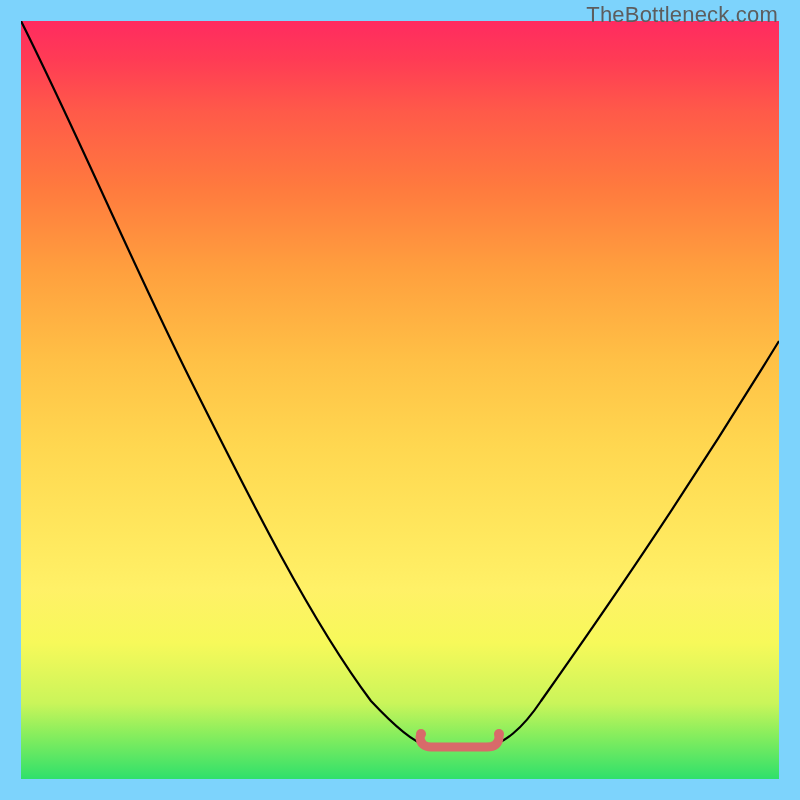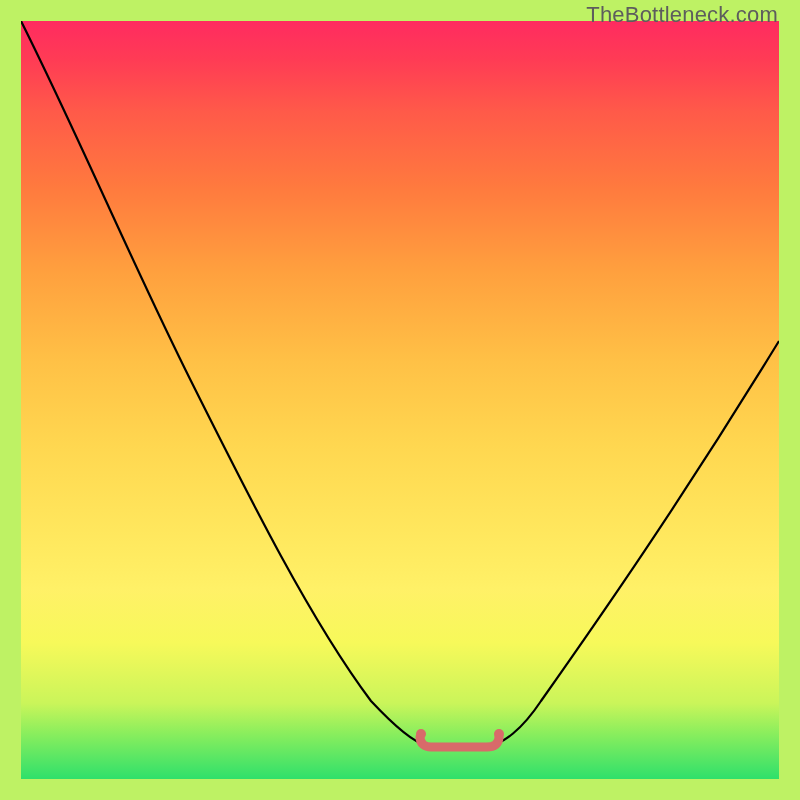--- a/index.html
+++ b/index.html
@@ -8,21 +8,21 @@
     width: 800px;
     height: 800px;
     background: #000;
     overflow: hidden;
     font-family: Arial, Helvetica, sans-serif;
   }
   .frame {
     position: relative;
     width: 800px;
     height: 800px;
-    background: #bef264;
+    background: #7dd3fc;
   }
   .plot {
     position: absolute;
     left: 21px;
     top: 21px;
     width: 758px;
     height: 758px;
     background: linear-gradient(to top,
       #2fe06b 0%,
       #8aee5d 6%,

